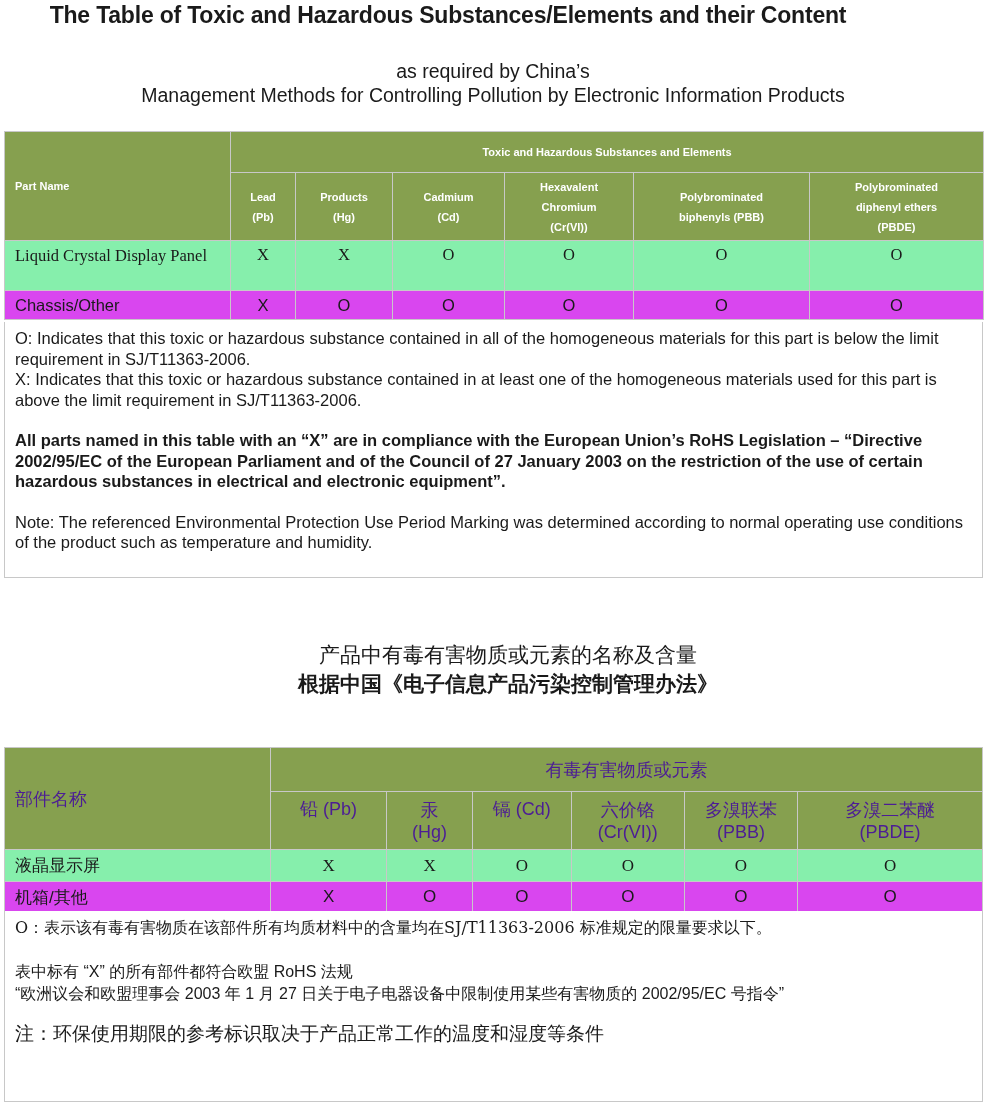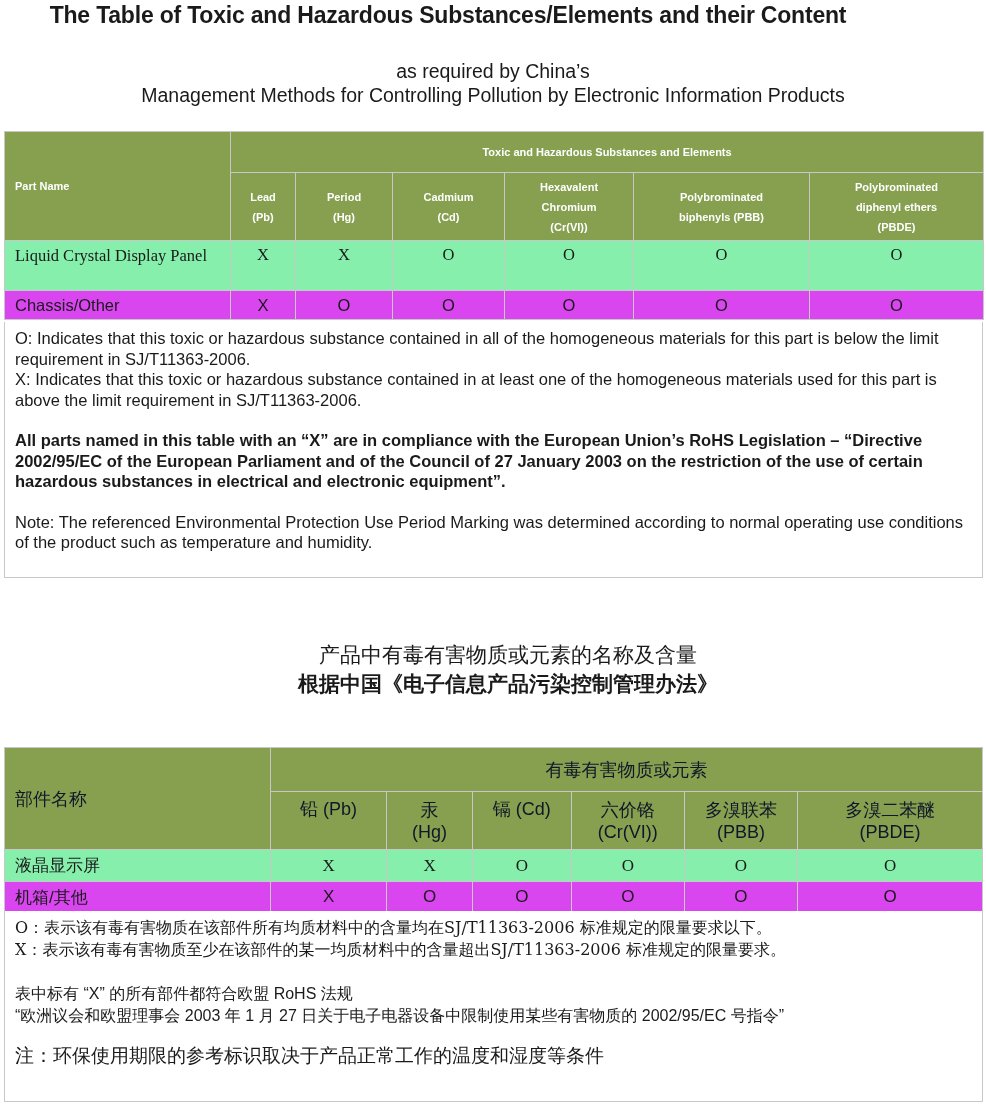--- a/index.html
+++ b/index.html
@@ -18,21 +18,21 @@
   .cell-l { text-align: left; padding-left: 10px !important; }
   .notes { position: absolute; border: 1.5px solid #c8c8c8; border-top: none; background: #fff; box-sizing: border-box; }
   .notes p { margin: 0; }
   
   #en-table { left: 4px; top: 131px; width: 979px; font-size: 16.5px; }
   #en-table .gh { font-size: 11px; line-height: 20px; }
   #en-notes { left: 4px; top: 322px; width: 979px; height: 256px; padding: 6px 10px; font-size: 16.5px; line-height: 20.5px; }
   
   .zh-title { position: absolute; left: 0; width: 1016px; text-align: center; font-size: 21px; font-family: "DejaVu Serif", serif; }
   #zh-table { left: 4px; top: 747px; width: 979px; font-size: 17px; }
-  #zh-table .gh { font-weight: normal; font-size: 18px; line-height: 22px; color: #0f172a; }
+  #zh-table .gh { font-weight: normal; font-size: 18px; line-height: 22px; color: #4c1d95; }
   #zh-notes { left: 4px; top: 911px; width: 979px; height: 191px; padding: 6px 10px; font-size: 16px; line-height: 22px; }
 </style>
 </head>
 <body>
 
 <div class="title">The Table of Toxic and Hazardous Substances/Elements and their Content</div>
 <div class="sub" style="top:60px;">as required by China’s</div>
 <div class="sub" style="top:84px;">Management Methods for Controlling Pollution by Electronic Information Products</div>
 
 <table class="rt" id="en-table">
@@ -49,21 +49,21 @@
       <tr style="height:41px;">
     <td class="gh pn" rowspan="2">Part Name</td>
     <td class="gh" colspan="6">Toxic and Hazardous Substances and Elements</td>
   </tr>
   <tr style="height:68px;">
     <td class="gh">
           <div>Lead</div>
           <div>(Pb)</div>
         </td>
     <td class="gh">
-          <div>Period</div>
+          <div>Products</div>
           <div>(Hg)</div>
         </td>
     <td class="gh">
           <div>Cadmium</div>
           <div>(Cd)</div>
         </td>
     <td class="gh">
           <div>Hexavalent</div>
           <div>Chromium</div>
           <div>(Cr(VI))</div>
@@ -164,17 +164,16 @@
     <td class="cell-c">O</td>
     <td class="cell-c">O</td>
     <td class="cell-c">O</td>
     <td class="cell-c">O</td>
   </tr>
 </tbody>
   </table>
 
 <div class="notes" id="zh-notes">
   <p style="font-family:'DejaVu Serif',serif;">O：表示该有毒有害物质在该部件所有均质材料中的含量均在SJ/T11363-2006 标准规定的限量要求以下。</p>
-  <p style="font-family:'DejaVu Serif',serif;">X：表示该有毒有害物质至少在该部件的某一均质材料中的含量超出SJ/T11363-2006 标准规定的限量要求。</p>
   <p style="margin-top:22px;">表中标有 “X” 的所有部件都符合欧盟 RoHS 法规</p>
   <p>“欧洲议会和欧盟理事会 2003 年 1 月 27 日关于电子电器设备中限制使用某些有害物质的 2002/95/EC 号指令”</p>
   <p style="margin-top:18px;font-size:19px;">注：环保使用期限的参考标识取决于产品正常工作的温度和湿度等条件</p>
 </div>
 
 </body></html>

